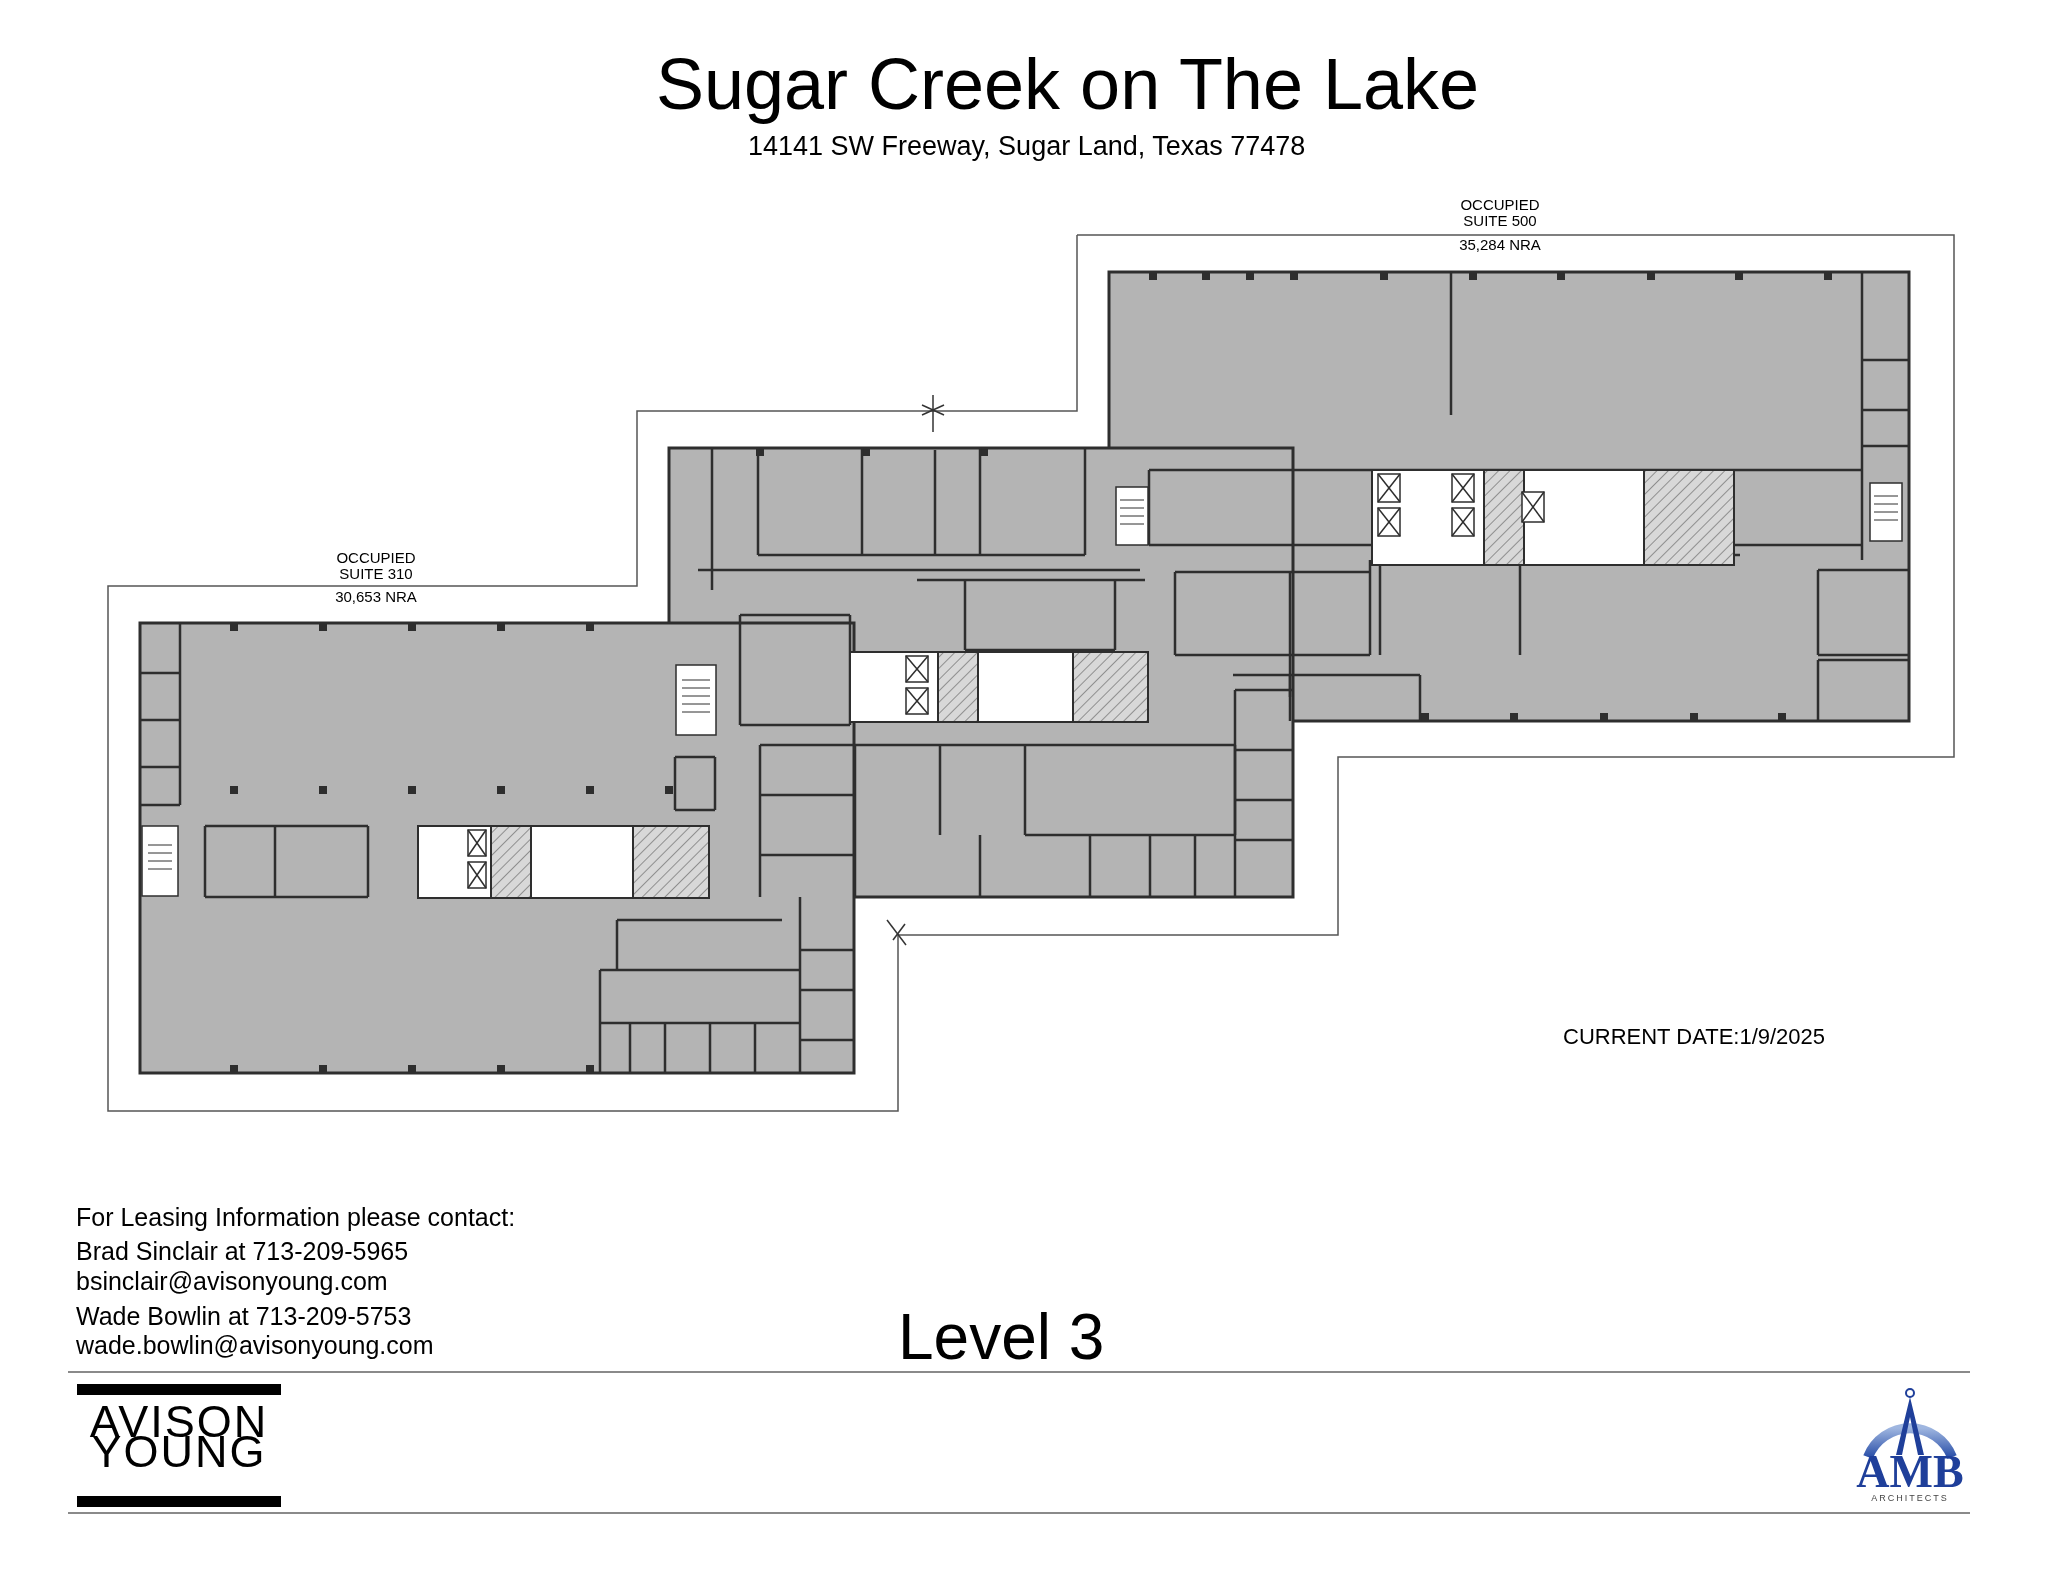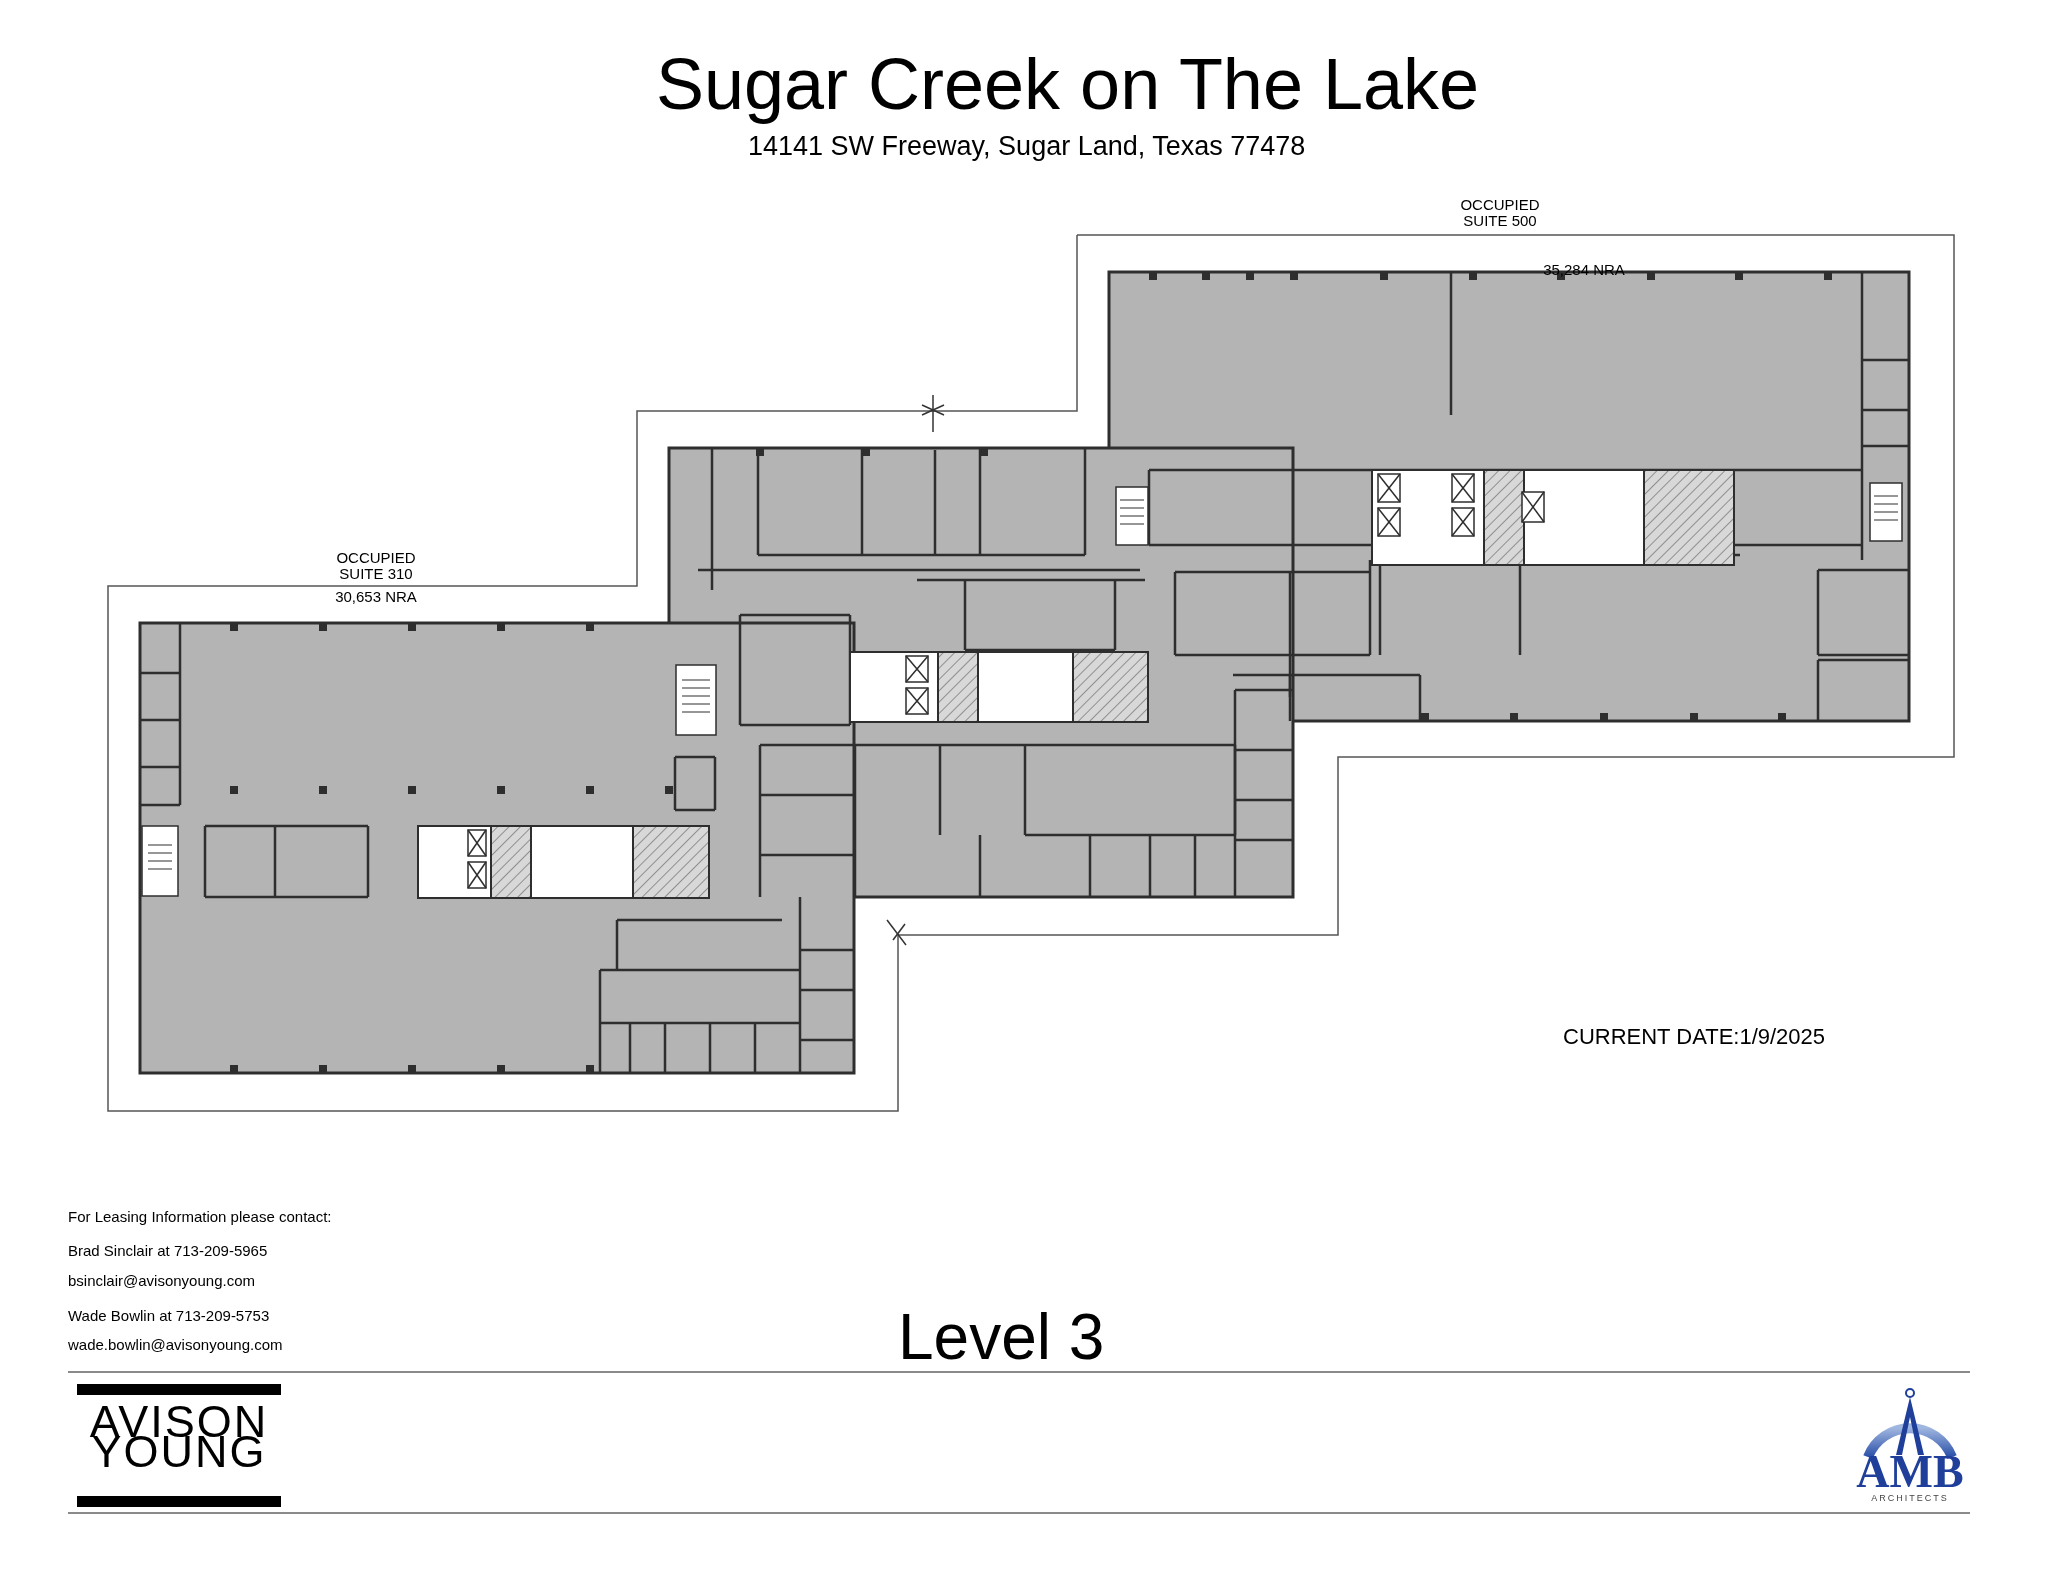--- a/index.html
+++ b/index.html
@@ -3,21 +3,21 @@
 <meta charset="utf-8">
 <style>
   html, body { margin:0; padding:0; background:#ffffff; }
   body { width:2048px; height:1575px; position:relative; overflow:hidden; font-family:"Liberation Sans", sans-serif; color:#000; }
   .abs { position:absolute; }
   .title { left:0; width:2135px; top:42px; text-align:center; font-size:72px; line-height:84px; letter-spacing:0px; }
   .address { left:748px; top:130px; font-size:27px; line-height:32px; }
   .suite-label { font-size:15px; line-height:16px; text-align:center; }
   .nra { font-size:15px; line-height:18px; text-align:center; }
   .current-date { left:1563px; top:1022px; font-size:22px; line-height:30px; }
-  .contact { left:68px; font-size:15px; line-height:28px; }
+  .contact { left:76px; font-size:25px; line-height:28px; }
   .level { left:898px; top:1298px; font-size:64px; line-height:78px; }
   .rule { height:2px; background:#8a8a8a; left:68px; width:1902px; }
   .ay-logo { left:77px; top:1384px; width:204px; height:124px; }
   .ay-bar { position:absolute; left:0; width:204px; height:11px; background:#000; }
   .ay-text { position:absolute; left:0; width:204px; text-align:center; font-size:45px; line-height:48px; letter-spacing:2px; font-weight:normal; }
   .amb-logo { left:1840px; top:1385px; width:140px; height:118px; }
   svg.plan { position:absolute; left:0; top:0; }
 </style>
 </head>
 <body>
@@ -260,21 +260,21 @@
       <line x1="922" y1="415" x2="944" y2="405"></line>
     <line x1="887" y1="920" x2="906" y2="945"></line>
       <line x1="893" y1="940" x2="905" y2="924"></line>
   </g>
 </svg>
 
 <div class="abs suite-label" style="left:1440px; top:197px; width:120px;">
   <div>OCCUPIED</div>
   <div>SUITE 500</div>
 </div>
-<div class="abs nra" style="left:1524px; top:236px; width:120px;margin-top:25px;">35,284 NRA</div>
+<div class="abs nra" style="left:1440px; top:236px; width:120px;">35,284 NRA</div>
 
 <div class="abs suite-label" style="left:316px; top:550px; width:120px;">
   <div>OCCUPIED</div>
   <div>SUITE 310</div>
 </div>
 <div class="abs nra" style="left:316px; top:588px; width:120px;">30,653 NRA</div>
 
 <div class="abs current-date">CURRENT DATE:1/9/2025</div>
 
 <div class="abs contact" style="top:1203px;">For Leasing Information please contact:</div>

